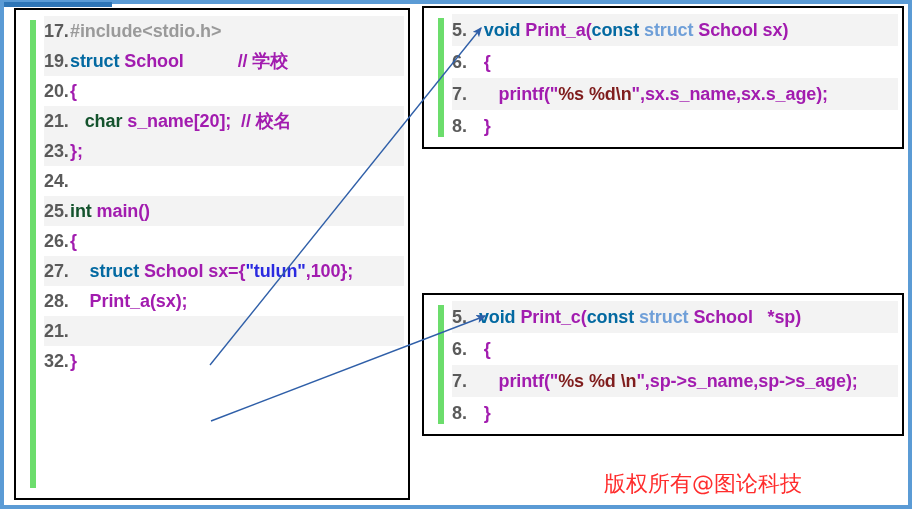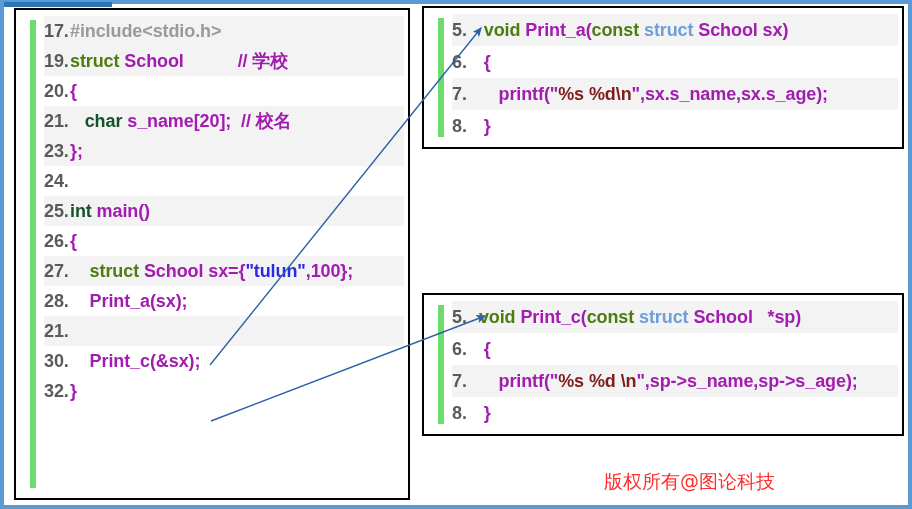--- a/index.html
+++ b/index.html
@@ -69,41 +69,41 @@
   #panel-top .ln, #panel-bot .ln { height: 32px; line-height: 32px; }
   .ln.alt { background: #f3f3f3; }
 
   .num {
     color: #5a5a5a;
     display: inline-block;
     width: 26px;
   }
   #panel-top .num, #panel-bot .num { width: 22px; }
 
-  .kw     { color: #4d7c0f; }       
+  .kw     { color: #0369a1; }       
   .kw2    { color: #6f9fd8; }       
   .type   { color: #14532d; }       
   .cmt    { color: #a21caf; }       
   .str    { color: #2a2ae0; }       
   .fmt    { color: #7f1d1d; }       
   .dim    { color: #9a9a9a; }       
   .plain  { color: #a21caf; }
 
   #arrow-layer {
     position: absolute;
     left: 0; top: 0;
     width: 904px; height: 501px;
     pointer-events: none;
   }
 
   .watermark {
     position: absolute;
     left: 600px;
     top: 465px;
-    font-size: 19px;
+    font-size: 22px;
     color: #ff2d2d;
     font-family: "DejaVu Sans", sans-serif;
     white-space: nowrap;
   }
 </style>
 </head>
 <body>
 
 <div id="stage">
 
@@ -116,21 +116,20 @@
         <div class="ln alt"><span class="num">19.</span><span class="kw">struct </span><span class="plain">School</span><span class="plain">           </span><span class="cmt">// 学校</span></div>
         <div class="ln"><span class="num">20.</span><span class="plain">{</span></div>
         <div class="ln alt"><span class="num">21.</span><span class="plain">   </span><span class="type">char </span><span class="plain">s_name[20];</span><span class="plain">  </span><span class="cmt">// 校名</span></div>
         <div class="ln alt"><span class="num">23.</span><span class="plain">};</span></div>
         <div class="ln"><span class="num">24.</span><span class="plain"></span></div>
         <div class="ln alt"><span class="num">25.</span><span class="type">int </span><span class="plain">main()</span></div>
         <div class="ln"><span class="num">26.</span><span class="plain">{</span></div>
         <div class="ln alt"><span class="num">27.</span><span class="plain">    </span><span class="kw">struct </span><span class="plain">School sx={</span><span class="str">"tulun"</span><span class="plain">,100};</span></div>
         <div class="ln"><span class="num">28.</span><span class="plain">    </span><span class="plain">Print_a(sx);</span></div>
         <div class="ln alt"><span class="num">21.</span><span class="plain"></span></div>
-        <div class="ln"><span class="num">30.</span><span class="plain">    </span><span class="plain">Print_c(&amp;sx);</span></div>
         <div class="ln"><span class="num">32.</span><span class="plain">}</span></div>
       </div>
   </div>
 
   <div class="code-panel" id="panel-top">
     <div class="green-bar"></div>
     <div class="code-lines">
         <div class="ln alt"><span class="num">5.</span><span class="plain">  </span><span class="kw">void </span><span class="plain">Print_a(</span><span class="kw">const </span><span class="kw2">struct </span><span class="plain">School sx)</span></div>
         <div class="ln"><span class="num">6.</span><span class="plain">  {</span></div>
         <div class="ln alt"><span class="num">7.</span><span class="plain">     printf("</span><span class="fmt">%s %d\n</span><span class="plain">",sx.s_name,sx.s_age);</span></div>

